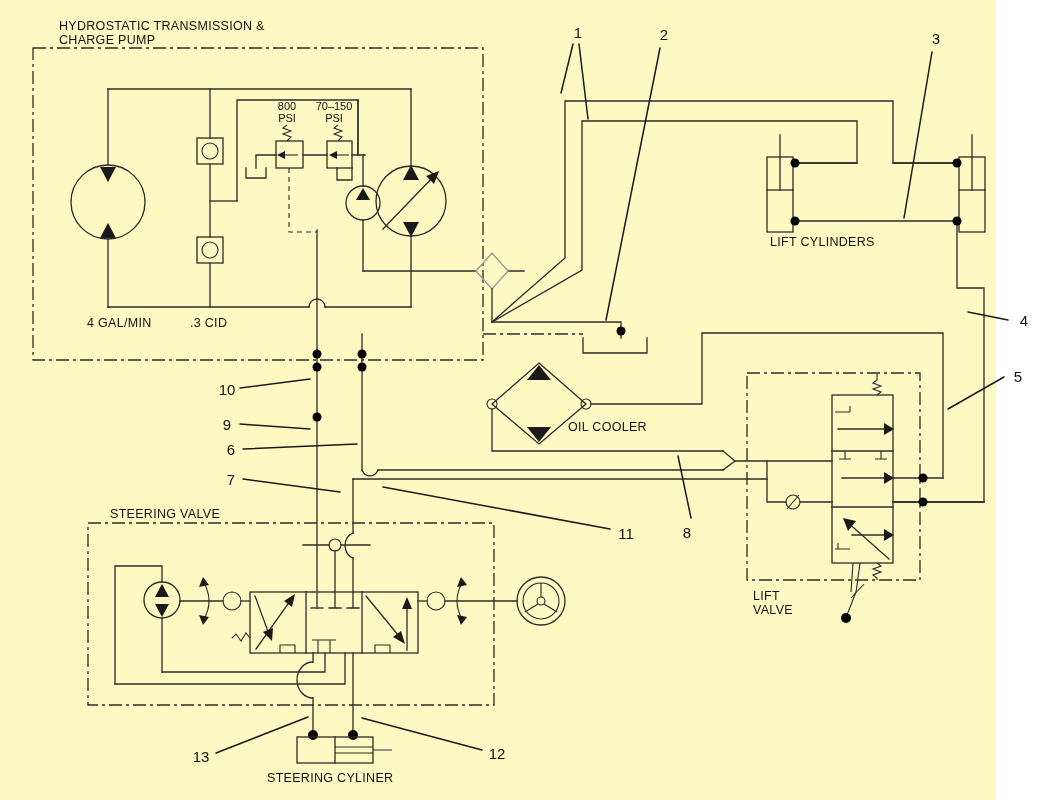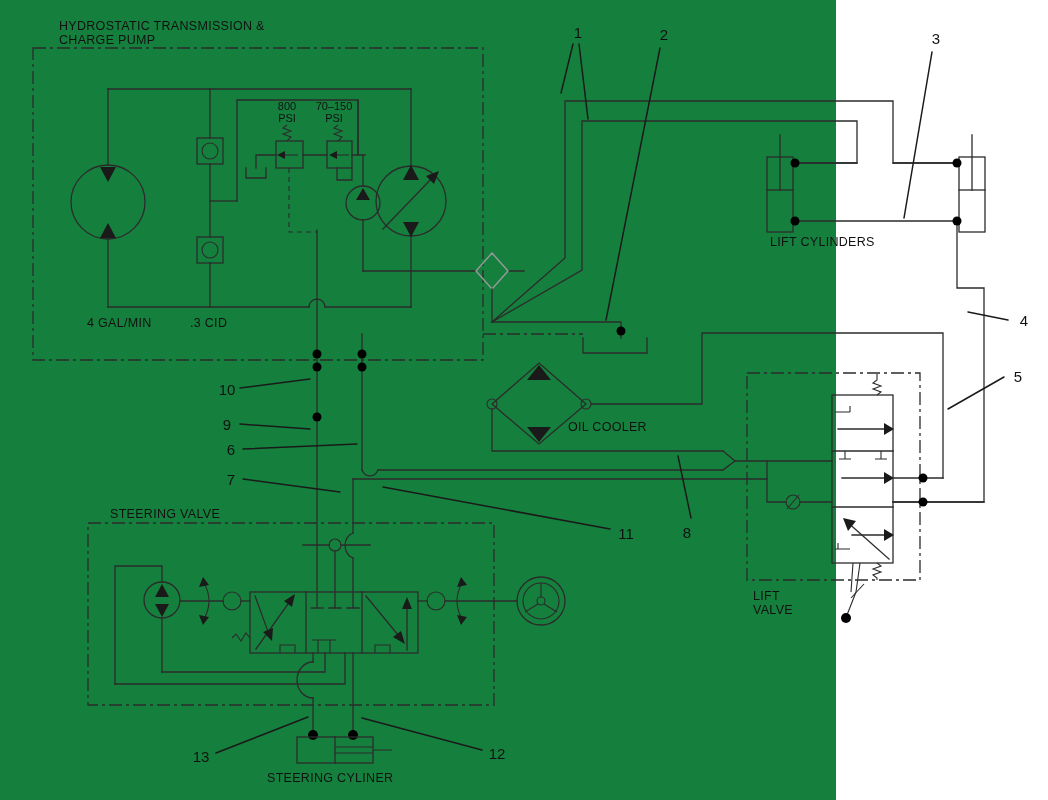--- a/index.html
+++ b/index.html
@@ -1,16 +1,16 @@
 <!DOCTYPE html>
 <html><head>
 <meta charset="utf-8">
 <style>
   html,body{margin:0;padding:0;background:#ffffff;}
-  .page{width:836px;height:800px;position:relative;background:#15803d;}
+  .page{width:996px;height:800px;position:relative;background:#fef9c3;}
   svg{display:block;}
   .ln{fill:none;stroke:#2b2b2b;stroke-width:1.3;stroke-linecap:square;}
   .thin{fill:none;stroke:#2b2b2b;stroke-width:1.1;}
   .dash{fill:none;stroke:#2b2b2b;stroke-width:1.3;stroke-dasharray:13 4 3 4;}
   .gray{fill:none;stroke:#9a9a9a;stroke-width:1.4;}
   .blk{fill:#1a1a1a;stroke:none;}
   .dot{fill:#000;stroke:none;}
   .ldr{fill:none;stroke:#1a1a1a;stroke-width:1.5;stroke-linecap:round;}
   text{font-family:"Liberation Sans","DejaVu Sans",sans-serif;fill:#111;}
   .lbl{font-size:12.5px;letter-spacing:.3px;}

